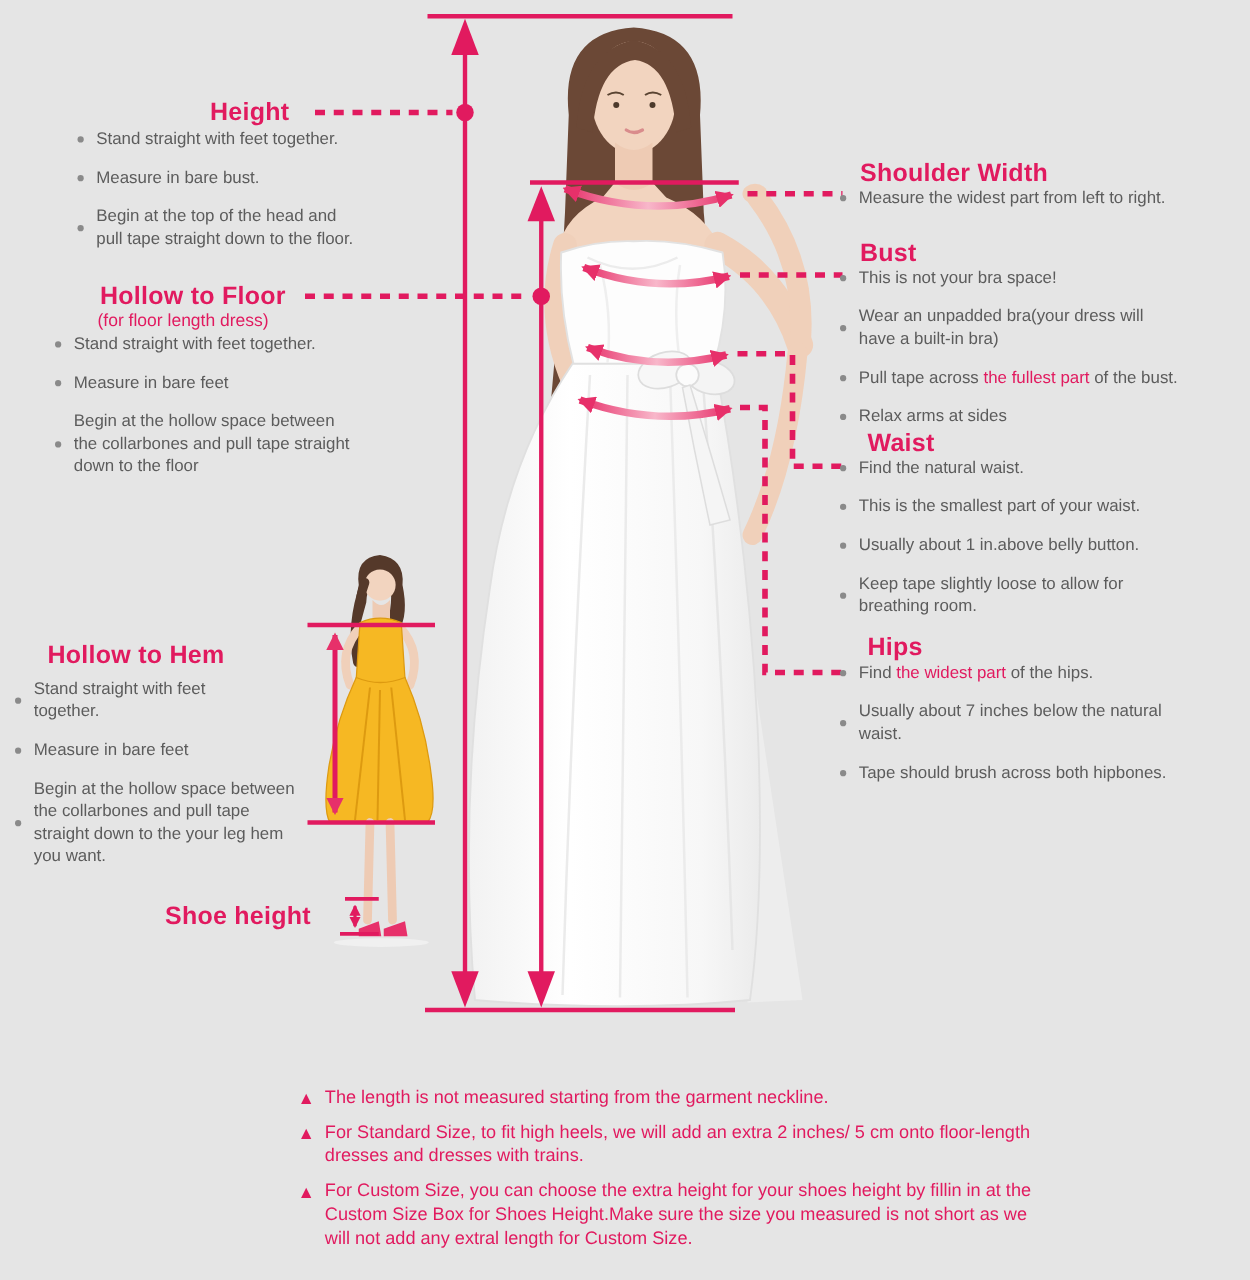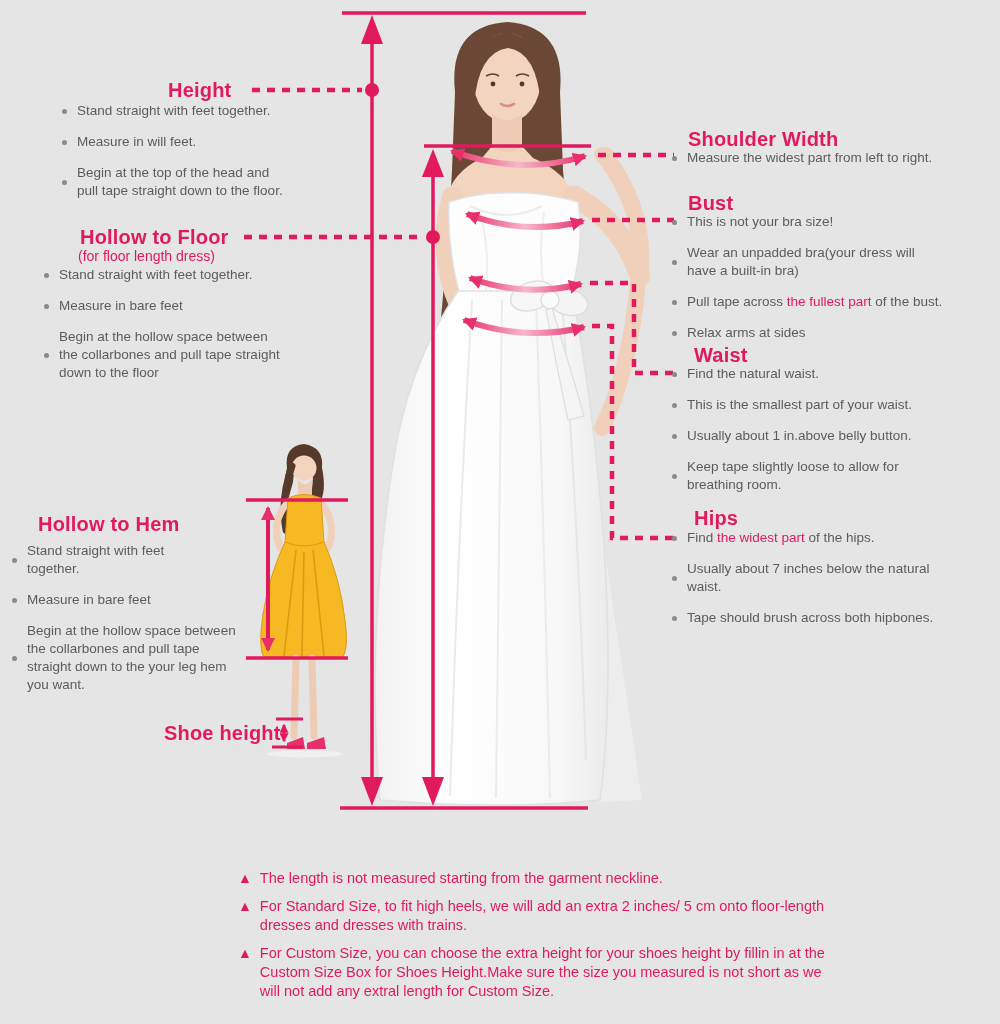--- a/index.html
+++ b/index.html
@@ -160,21 +160,21 @@
   </svg>
 
   <div class="sec-title" style="left:168px;top:79px;">Height</div>
   <ul class="blist" style="left:62px;top:102px;width:290px;">
     <li class="bi">
         <span class="dot"></span>
         <span class="txt">Stand straight with feet together.</span>
       </li>
     <li class="bi">
         <span class="dot"></span>
-        <span class="txt">Measure in will feet.</span>
+        <span class="txt">Measure in bare bust.</span>
       </li>
     <li class="bi">
         <span class="dot"></span>
         <span class="txt" style="max-width:212px;">Begin at the top of the head and pull tape straight down to the floor.</span>
       </li>
   </ul>
 
   <div class="sec-title" style="left:80px;top:226px;">Hollow to Floor</div>
   <div class="sec-sub" style="left:78px;top:248px;">(for floor length dress)</div>
   <ul class="blist" style="left:44px;top:266px;width:290px;">
@@ -201,35 +201,35 @@
     <li class="bi">
         <span class="dot"></span>
         <span class="txt">Measure in bare feet</span>
       </li>
     <li class="bi">
         <span class="dot"></span>
         <span class="txt" style="max-width:218px;">Begin at the hollow space between the collarbones and pull tape straight down to the your leg hem  you want.</span>
       </li>
   </ul>
 
-  <div class="sec-title" style="left:132px;top:722px;margin-left:32px;">Shoe height</div>
+  <div class="sec-title" style="left:132px;top:722px;">Shoe height</div>
 
   <div class="sec-title" style="left:688px;top:128px;">Shoulder Width</div>
   <ul class="blist" style="left:672px;top:149px;width:320px;">
     <li class="bi">
         <span class="dot"></span>
         <span class="txt">Measure the widest part from left to right.</span>
       </li>
   </ul>
 
   <div class="sec-title" style="left:688px;top:192px;">Bust</div>
   <ul class="blist" style="left:672px;top:213px;width:320px;">
     <li class="bi">
         <span class="dot"></span>
-        <span class="txt">This is not your bra size!</span>
+        <span class="txt">This is not your bra space!</span>
       </li>
     <li class="bi">
         <span class="dot"></span>
         <span class="txt" style="max-width:248px;">Wear an unpadded bra(your dress will have a built-in bra)</span>
       </li>
     <li class="bi">
         <span class="dot"></span>
         <span class="txt"><span>Pull tape across </span><span class="hl">the fullest part</span><span> of the bust.</span></span>
       </li>
     <li class="bi">

